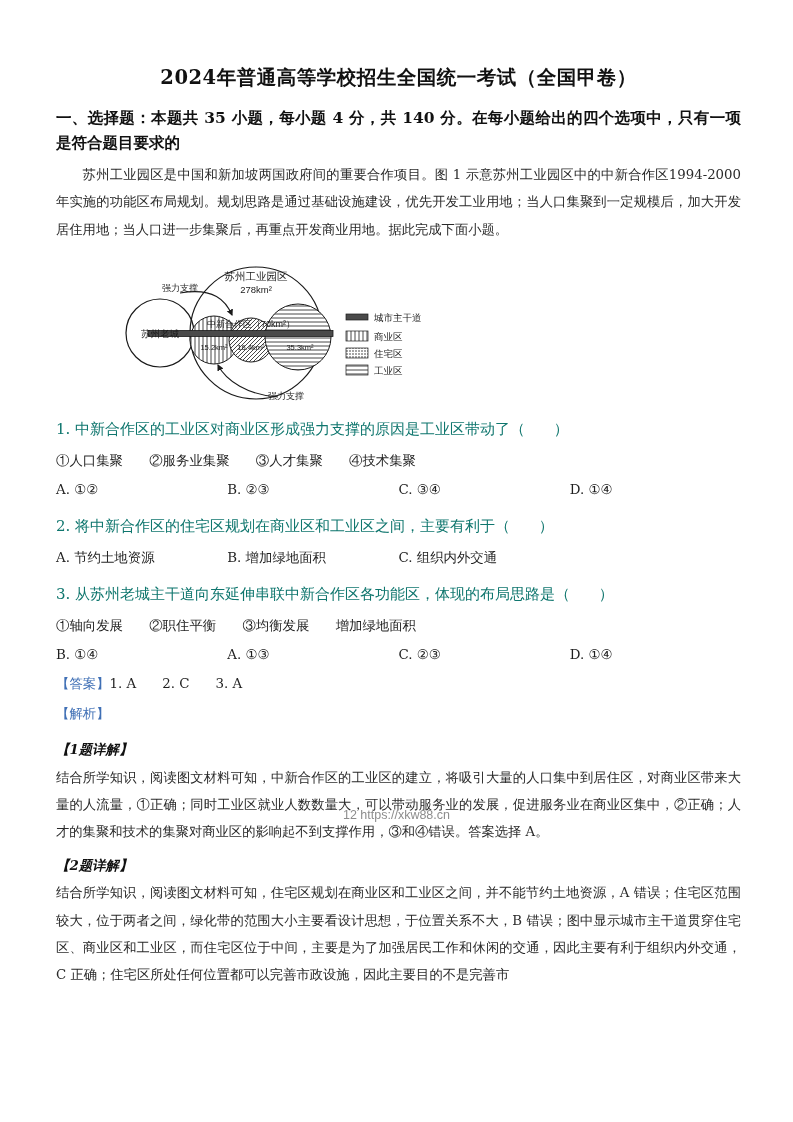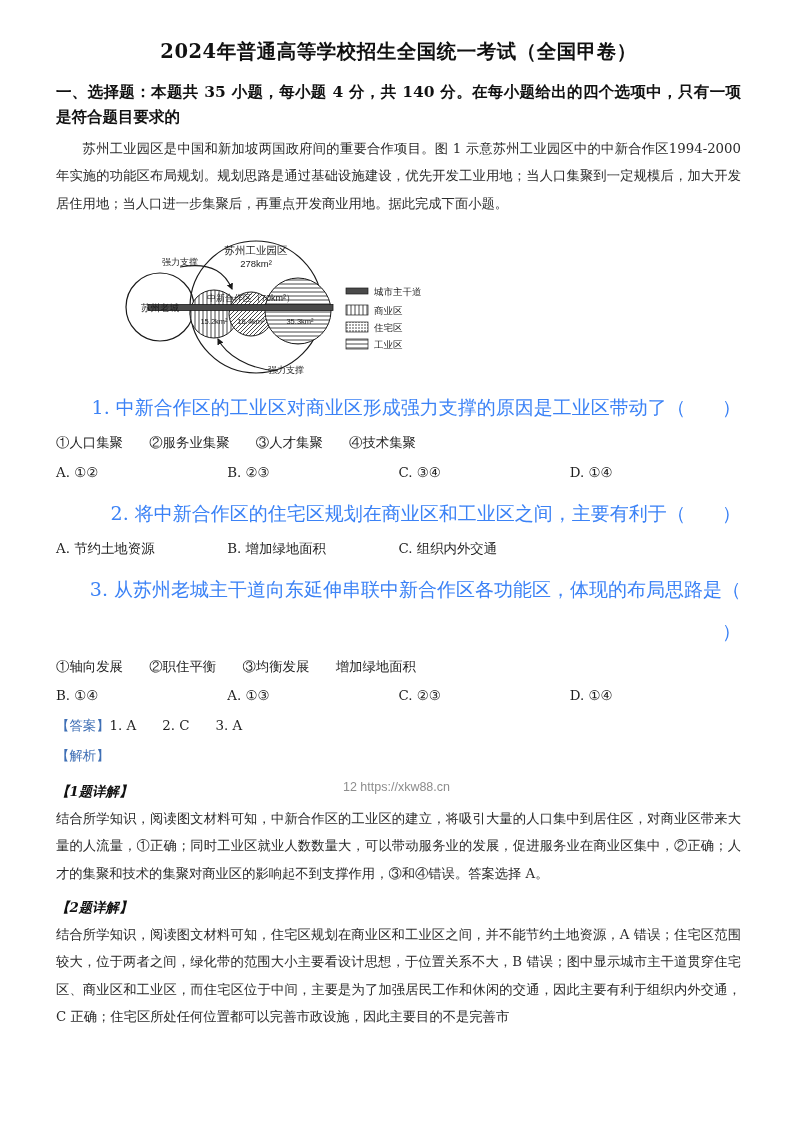--- a/index.html
+++ b/index.html
@@ -10,21 +10,21 @@
     background: #ffffff;
     font-family: "DejaVu Serif", "Liberation Serif", serif;
     color: #1a1a1a;
     position: relative;
     overflow: hidden;
   }
   .page {
     position: relative;
     width: 793px;
     height: 834px;
-    padding: 20px 52px 0 56px;
+    padding: 46px 52px 0 56px;
   }
   .doc-title {
     text-align: center;
     font-size: 19.5px;
     font-weight: bold;
     letter-spacing: 0.5px;
     margin: 18px 0 14px 0;
     color: #111;
   }
   .section-head {
@@ -50,25 +50,24 @@
   }
   .figure {
     position: relative;
     width: 320px;
     height: 150px;
   }
   .figure svg { display: block; }
   
   .q-block { margin-top: 6px; }
   .q-line {
-    font-size: 19px;
+    font-size: 15px;
     line-height: 2.18;
-    color: #3b82f6;
+    color: #0f766e;
     white-space: pre-wrap;
-    text-align: right;
   }
   .opt-row {
     display: flex;
     font-size: 13.4px;
     line-height: 2.18;
     color: #1f1f1f;
   }
   .opt-row > span { flex: 0 0 auto; }
   .opt-4 > span { width: 25%; }
   .subopt-row {
@@ -100,21 +99,21 @@
     font-size: 13.3px;
     line-height: 2.05;
     text-align: justify;
     color: #2a2a2a;
     margin: 0;
   }
   .footer {
     position: absolute;
     left: 0;
     right: 0;
-    bottom: 40px;
+    bottom: 12px;
     text-align: center;
     font-family: "Liberation Sans", sans-serif;
     font-size: 12.5px;
     color: #8d8d8d;
   }
   .fig-text { font-family: "Liberation Sans", sans-serif; fill: #1a1a1a; }
 </style>
 </head>
 <body>
 

